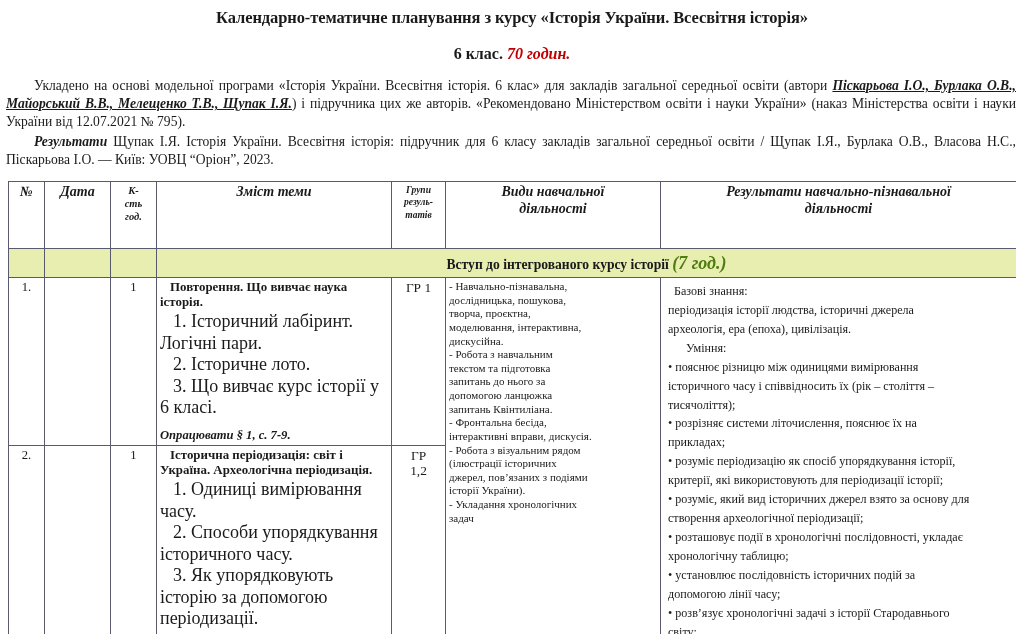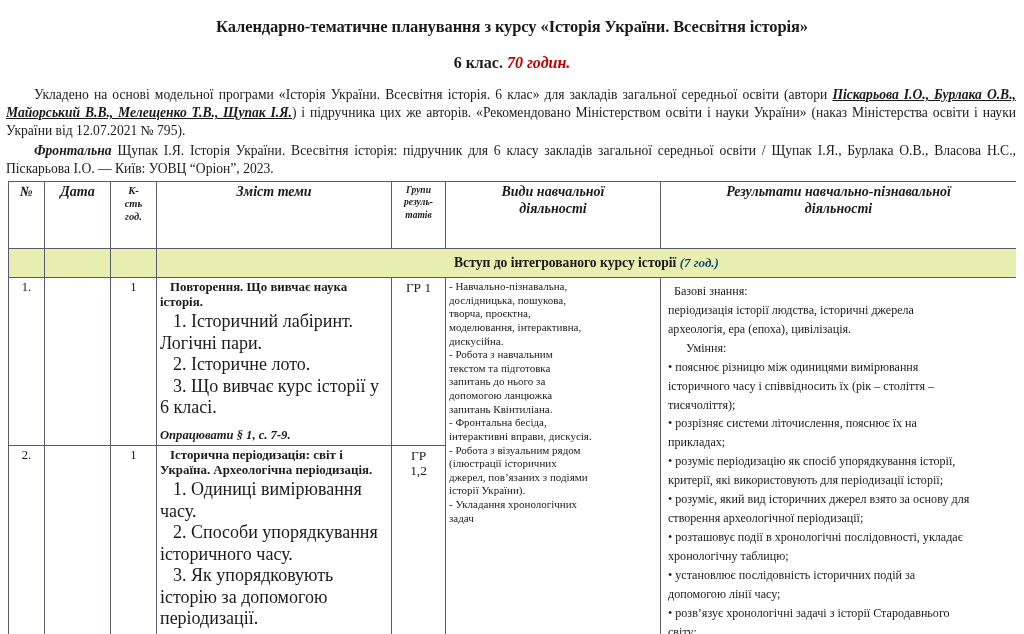--- a/index.html
+++ b/index.html
@@ -6,21 +6,21 @@
   body{
     width:1024px;height:634px;
     background:#ffffff;
     font-family:"Liberation Serif", serif;
     color:#1a1a1a;
     overflow:hidden;
   }
   .page{width:1024px;height:634px;position:relative;box-sizing:border-box;}
 
   
-  .title-block{padding:17px 10px 0 10px;text-align:center;}
+  .title-block{padding:8px 10px 0 10px;text-align:center;}
   .doc-title{
     font-size:16.5px;font-weight:bold;line-height:1.2;
     font-family:"Liberation Serif", serif;letter-spacing:-0.1px;
   }
   .doc-subtitle{
     font-size:16px;font-weight:bold;margin-top:16px;line-height:1.2;
   }
   .hours-red{color:#c00000;font-style:italic;font-weight:bold;}
 
   
@@ -72,21 +72,21 @@
   tr.section-row td{
     background:#e8eeb0;
     text-align:center;
     font-weight:bold;
     font-size:13.6px;
     height:24px;
     vertical-align:middle;
     padding:2px;
   }
   tr.section-row td.blank{background:#e8eeb0;}
-  .sec-hours{color:#0c4a6e;font-style:italic;font-weight:bold;font-size:13px;}
+  .sec-hours{color:#4d7c0f;font-style:italic;font-weight:bold;font-size:18px;}
 
   td.cnum, td.cdate, td.chours{
     background:#dce6f0;
     text-align:center;
     font-size:12.6px;
     padding-top:3px;
   }
   td.chours{font-weight:normal;}
 
   td.ccontent{padding:2px 4px 2px 4px;}
@@ -120,21 +120,21 @@
   <div class="title-block">
     <div class="doc-title">Календарно-тематичне планування з курсу «Історія України. Всесвітня історія»</div>
     <div class="doc-subtitle">
       <span>6 клас.</span>
       <span class="hours-red">70 годин.</span>
     </div>
   </div>
 
   <div class="intro">
     <p><span>Укладено на основі модельної програми «Історія України. Всесвітня історія. 6 клас» для закладів загальної середньої освіти (автори </span><span class="u-italic">Піскарьова І.О., Бурлака О.В., Майорський В.В., Мелещенко Т.В., Щупак І.Я.</span><span>) і підручника цих же авторів.   «Рекомендовано Міністерством освіти і науки України» (наказ Міністерства освіти і науки України від 12.07.2021 № 795).</span></p>
-    <p><span class="b-italic">Фронтальна</span><span>  Щупак І.Я. Історія України. Всесвітня історія: підручник для 6 класу закладів загальної середньої освіти / Щупак І.Я., Бурлака О.В., Власова Н.С., Піскарьова І.О. — Київ: УОВЦ “Оріон”, 2023.</span></p>
+    <p><span class="b-italic">Результати</span><span>  Щупак І.Я. Історія України. Всесвітня історія: підручник для 6 класу закладів загальної середньої освіти / Щупак І.Я., Бурлака О.В., Власова Н.С., Піскарьова І.О. — Київ: УОВЦ “Оріон”, 2023.</span></p>
   </div>
 
   <div class="tbl-wrap clip">
   <table class="ktp">
     <colgroup>
       <col class="c-num">
           <col class="c-date">
           <col class="c-hours">
           <col class="c-content">
       <col class="c-group">

